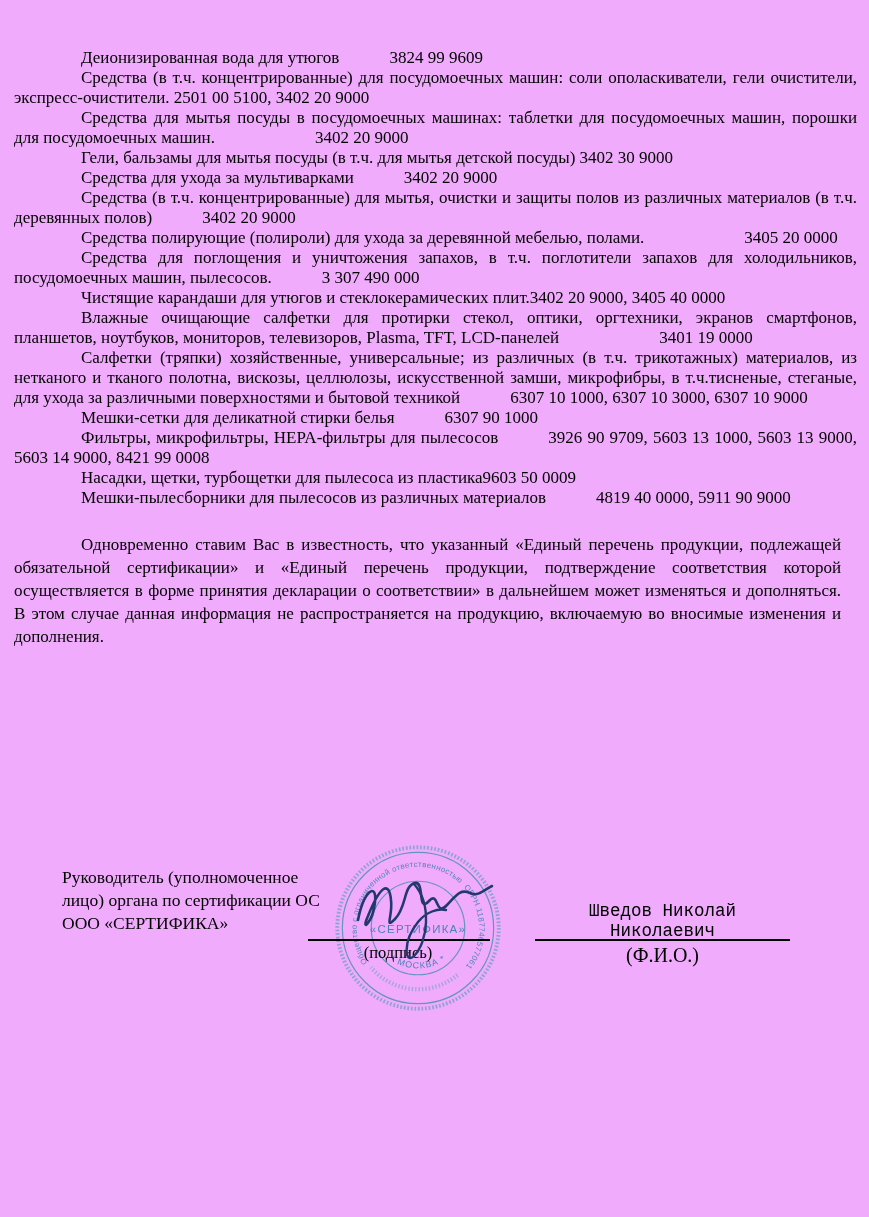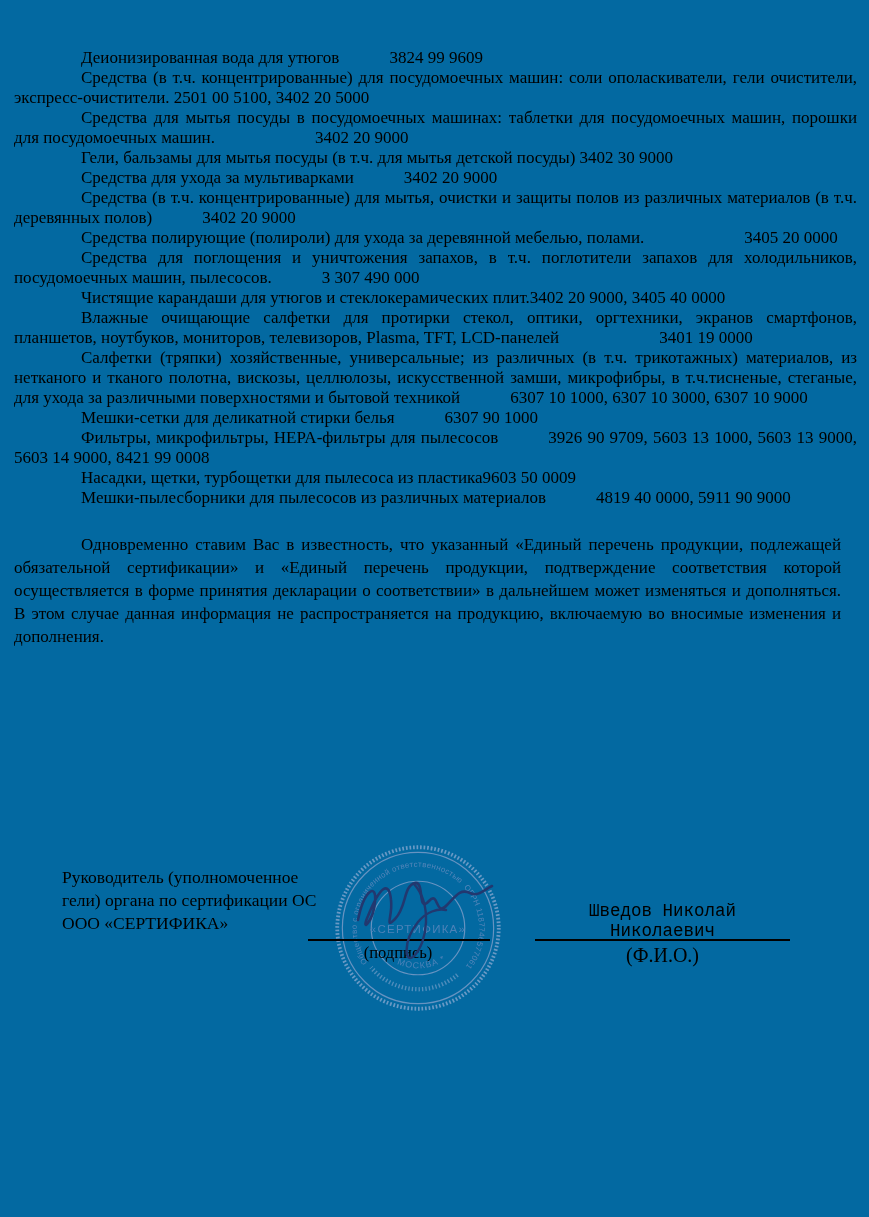--- a/index.html
+++ b/index.html
@@ -1,19 +1,19 @@
 <!DOCTYPE html>
 <html><head>
 <meta charset="utf-8">
 <style>
   html,body { margin:0; padding:0; background:#ffffff; }
   .page {
     position:relative;
     width:869px; height:1217px;
-    background:#0369a1;
+    background:#f0abfc;
     font-family:"Liberation Serif", serif;
     color:#000;
     overflow:hidden;
   }
   .content {
     position:absolute; left:14px; top:48px; width:843px;
   }
   .item {
     margin:0;
     font-size:17px; line-height:20px;
@@ -41,39 +41,39 @@
   .stamp-ring-text { font-family:"Liberation Sans", sans-serif; }
 </style>
 </head>
 <body>
 
 <div class="page">
 
   <div class="content">
     <div id="product-list">
         <p class="item">Деионизированная вода для утюгов<span class="tab"></span>3824 99 9609</p>
-        <p class="item">Средства (в т.ч. концентрированные) для посудомоечных машин: соли ополаскиватели, гели очистители, экспресс-очистители. 2501 00 5100, 3402 20 5000</p>
+        <p class="item">Средства (в т.ч. концентрированные) для посудомоечных машин: соли ополаскиватели, гели очистители, экспресс-очистители. 2501 00 5100, 3402 20 9000</p>
         <p class="item">Средства для мытья посуды в посудомоечных машинах: таблетки для посудомоечных машин, порошки для посудомоечных машин.<span class="tab"></span><span class="tab"></span>3402 20 9000</p>
         <p class="item">Гели, бальзамы для мытья посуды (в т.ч. для мытья детской посуды) 3402 30 9000</p>
         <p class="item">Средства для ухода за мультиварками<span class="tab"></span>3402 20 9000</p>
         <p class="item">Средства (в т.ч. концентрированные) для мытья, очистки и защиты полов из различных материалов (в т.ч. деревянных полов)<span class="tab"></span>3402 20 9000</p>
         <p class="item">Средства полирующие (полироли) для ухода за деревянной мебелью, полами.<span class="tab"></span><span class="tab"></span>3405 20 0000</p>
         <p class="item">Средства для поглощения и уничтожения запахов, в т.ч. поглотители запахов для холодильников, посудомоечных машин, пылесосов.<span class="tab"></span>3 307 490 000</p>
         <p class="item">Чистящие карандаши для утюгов и стеклокерамических плит.3402 20 9000, 3405 40 0000</p>
         <p class="item">Влажные очищающие салфетки для протирки стекол, оптики, оргтехники, экранов смартфонов, планшетов, ноутбуков, мониторов, телевизоров, Plasma, TFT, LCD-панелей<span class="tab"></span><span class="tab"></span>3401 19 0000</p>
         <p class="item">Салфетки (тряпки) хозяйственные, универсальные; из различных (в т.ч. трикотажных) материалов, из нетканого и тканого полотна, вискозы, целлюлозы, искусственной замши, микрофибры, в т.ч.тисненые, стеганые, для ухода за различными поверхностями и бытовой техникой<span class="tab"></span>6307 10 1000, 6307 10 3000, 6307 10 9000</p>
         <p class="item">Мешки-сетки для деликатной стирки белья<span class="tab"></span>6307 90 1000</p>
         <p class="item">Фильтры, микрофильтры, HEPA-фильтры для пылесосов<span class="tab"></span>3926 90 9709, 5603 13 1000, 5603 13 9000, 5603 14 9000, 8421 99 0008</p>
         <p class="item">Насадки, щетки, турбощетки для пылесоса из пластика9603 50 0009</p>
         <p class="item">Мешки-пылесборники для пылесосов из различных материалов<span class="tab"></span>4819 40 0000, 5911 90 9000</p>
       </div>
     <p class="closing">Одновременно ставим Вас в известность, что указанный «Единый перечень продукции, подлежащей обязательной сертификации» и «Единый перечень продукции, подтверждение соответствия которой осуществляется в форме принятия декларации о соответствии» в дальнейшем может изменяться и дополняться. В этом случае данная информация не распространяется на продукцию, включаемую во вносимые изменения и дополнения.</p>
   </div>
 
-  <div class="sig-left">Руководитель (уполномоченное гели) органа по сертификации ОС ООО «СЕРТИФИКА»</div>
+  <div class="sig-left">Руководитель (уполномоченное лицо) органа по сертификации ОС ООО «СЕРТИФИКА»</div>
 
   <div class="stamp-box">
     <svg viewBox="0 0 200 200" width="170" height="170">
       <circle cx="100" cy="100" r="95" fill="none" stroke="#7ba2cb" stroke-width="4.5" stroke-dasharray="2,2.2" opacity="0.85"></circle>
       <circle cx="100" cy="100" r="89" fill="none" stroke="#6793c1" stroke-width="1.4"></circle>
       <path id="stamp-ring-path" d="M 44.8 146.3 A 72 72 0 1 1 146.3 155.2" fill="none"></path>
       <path d="M 146.3 155.2 A 72 72 0 0 1 44.8 146.3" fill="none" stroke="#7ba2cb" stroke-width="5" stroke-dasharray="1.6,2.4" opacity="0.65"></path>
       <text class="stamp-ring-text" font-size="9.3" letter-spacing="0.4" fill="#5586ba">
         <textPath href="#stamp-ring-path" startOffset="2%">Общество с ограниченной ответственностью</textPath>
         <textPath href="#stamp-ring-path" startOffset="66%">ОГРН 1187746577061</textPath>

